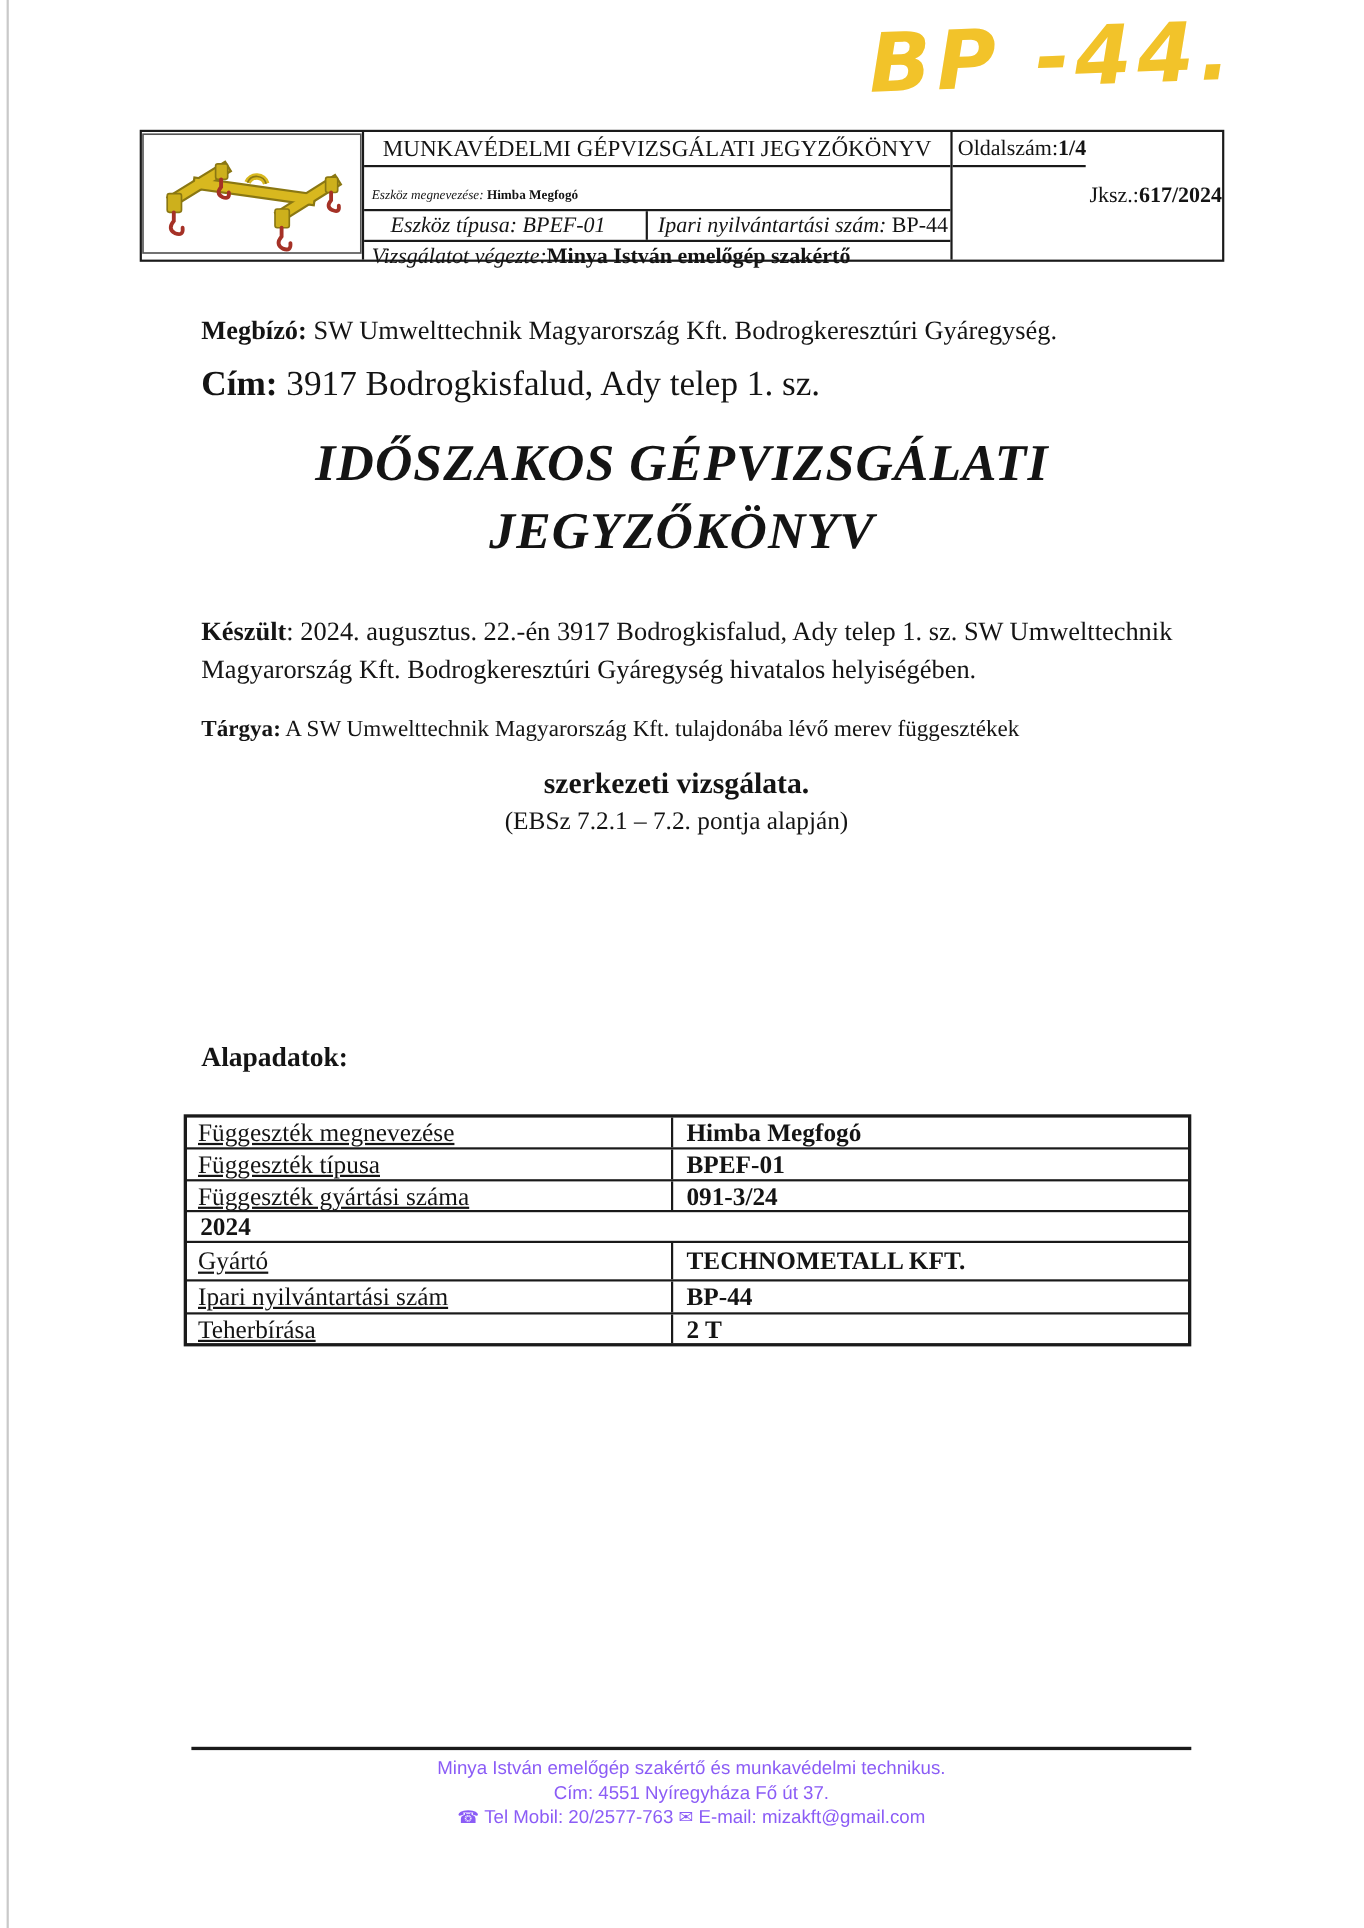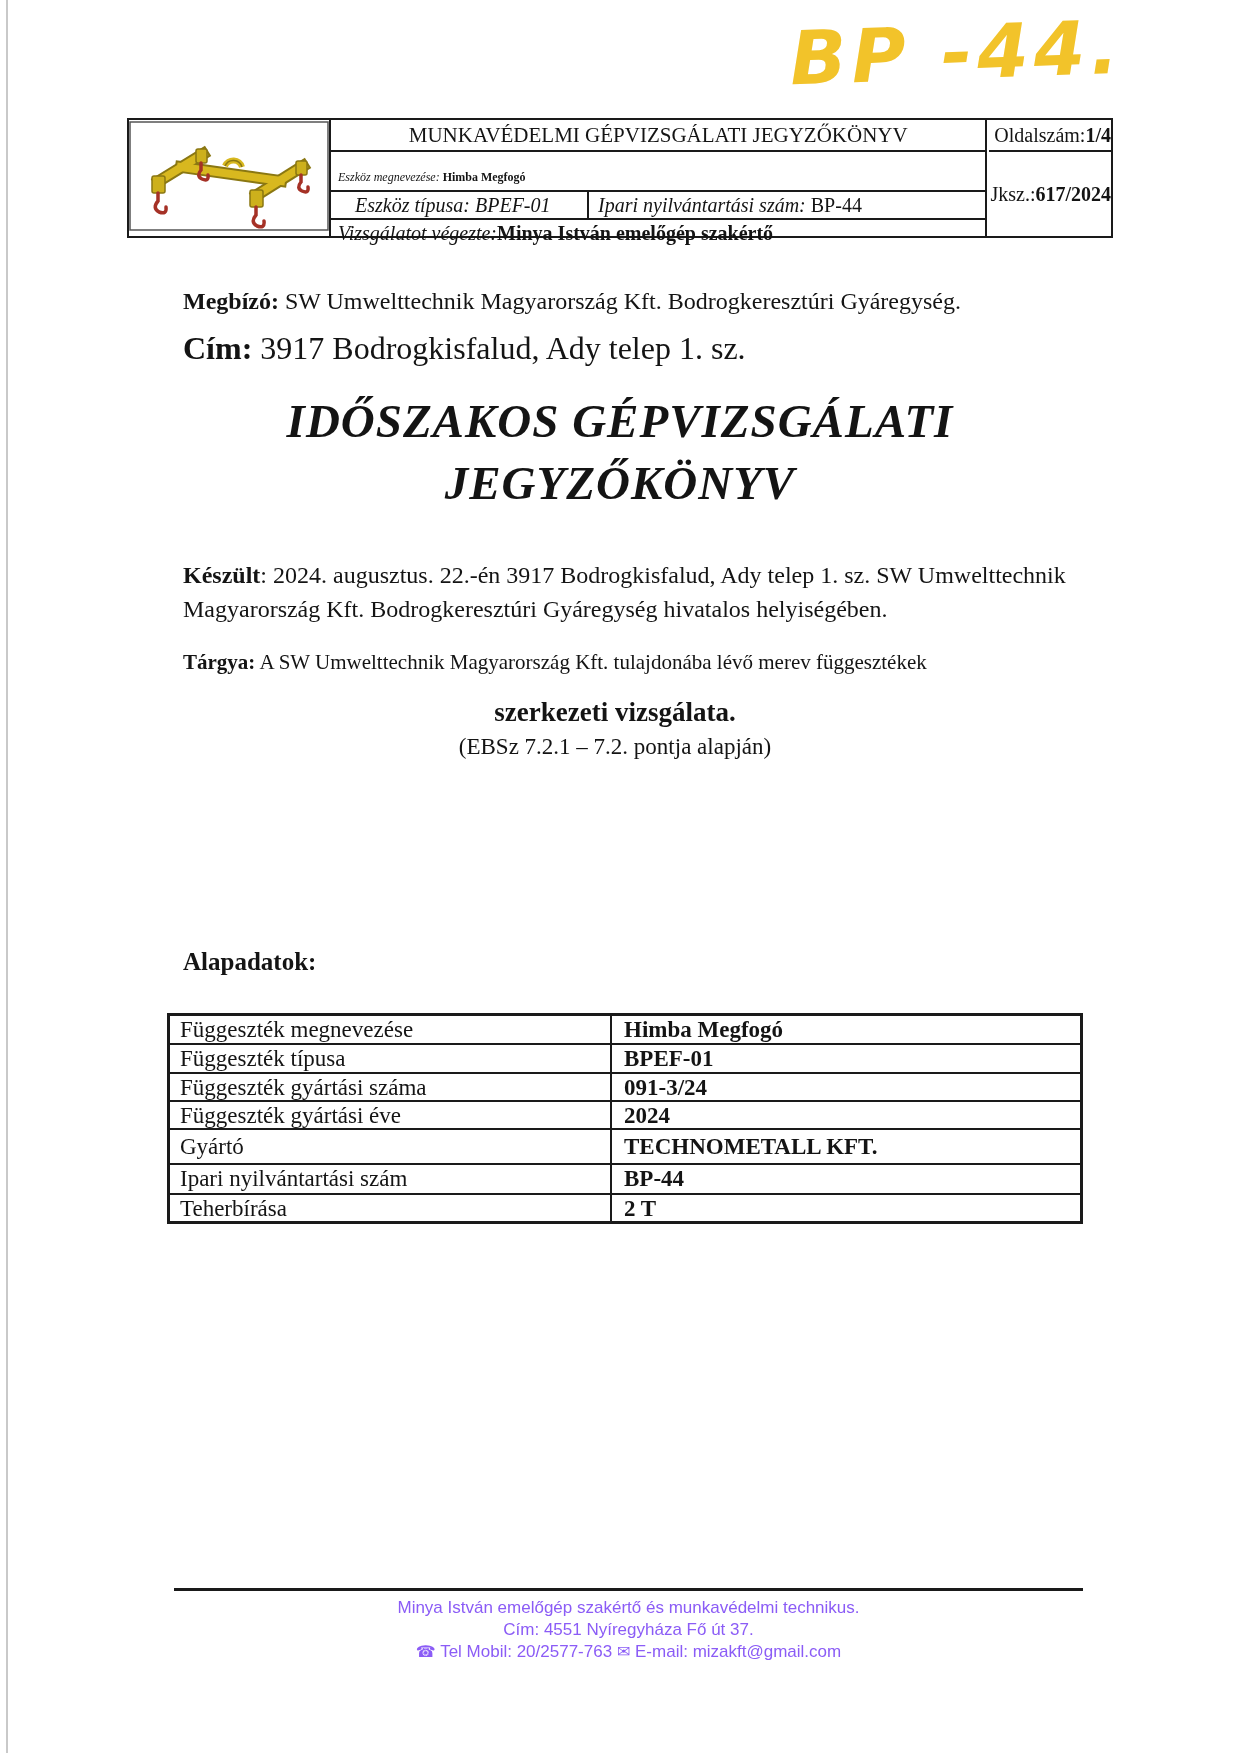--- a/index.html
+++ b/index.html
@@ -27,21 +27,21 @@
   .hdr-mid{width:696px;display:flex;flex-direction:column;border-right:2px solid #1a1a1a;box-sizing:border-box;}
   .hdr-row1{height:32px;border-bottom:2px solid #1a1a1a;box-sizing:border-box;
     text-align:center;font-size:21px;line-height:30px;}
   .hdr-row2{height:28px;border-bottom:2px solid #1a1a1a;box-sizing:border-box;
     font-size:12px;line-height:26px;padding-left:7px;margin-top:12px;}
   .hdr-row3{height:28px;border-bottom:2px solid #1a1a1a;box-sizing:border-box;display:flex;}
   .hdr-row3-left{width:258px;border-right:2px solid #1a1a1a;box-sizing:border-box;
     font-size:20px;line-height:26px;padding-left:24px;}
   .hdr-row3-right{flex:1;font-size:20px;line-height:26px;padding-left:9px;}
   .hdr-row4{flex:1;font-size:20px;line-height:27px;padding-left:7px;}
-  .hdr-right{flex:1;display:flex;flex-direction:column;align-items:flex-end;}
+  .hdr-right{flex:1;display:flex;flex-direction:row;}
   .hdr-right-top{height:32px;border-bottom:2px solid #1a1a1a;box-sizing:border-box;
     font-size:20px;line-height:30px;padding-left:5px;}
   .hdr-right-bottom{flex:1;display:flex;align-items:center;font-size:20px;padding-left:3px;}
   .it{font-style:italic;}
   .b{font-weight:bold;}
 
   
   .line-megbizo{position:absolute;left:183px;top:288px;font-size:24px;}
   .line-cim{position:absolute;left:183px;top:330px;font-size:32px;}
   .title-block{
@@ -62,21 +62,21 @@
   .t-row{display:flex;border-bottom:2px solid #1a1a1a;box-sizing:border-box;}
   .t-row:last-child{border-bottom:none;}
   .t-row:nth-child(1){height:29px;}
   .t-row:nth-child(2){height:29px;}
   .t-row:nth-child(3){height:28px;}
   .t-row:nth-child(4){height:28px;}
   .t-row:nth-child(5){height:35px;}
   .t-row:nth-child(6){height:30px;}
   .t-row:nth-child(7){height:26px;}
   .t-label{width:442px;border-right:2px solid #1a1a1a;box-sizing:border-box;
-    font-size:23px;line-height:27px;padding-left:10px;overflow:hidden;}
+    font-size:23px;line-height:27px;padding-left:10px;overflow:hidden;text-decoration:underline;}
   .t-value{flex:1;font-weight:bold;font-size:23px;line-height:27px;padding-left:12px;overflow:hidden;}
   .t-row:nth-child(5) .t-label,.t-row:nth-child(5) .t-value{line-height:33px;}
 
   
   .footer-rule{position:absolute;left:174px;top:1588px;width:909px;height:3px;background:#1a1a1a;}
   .footer-text{
     position:absolute;left:174px;top:1597px;width:909px;text-align:center;
     font-family:"Liberation Sans", sans-serif;font-size:17px;line-height:22px;color:#8b5cf6;
   }
   .footer-text .icon{font-size:16px;}
@@ -186,21 +186,20 @@
   </div>
   <div class="t-row">
     <div class="t-label">Függeszték típusa</div>
     <div class="t-value">BPEF-01</div>
   </div>
   <div class="t-row">
     <div class="t-label">Függeszték gyártási száma</div>
     <div class="t-value">091-3/24</div>
   </div>
   <div class="t-row">
-    <div class="t-label">Függeszték gyártási éve</div>
     <div class="t-value">2024</div>
   </div>
   <div class="t-row">
     <div class="t-label">Gyártó</div>
     <div class="t-value">TECHNOMETALL KFT.</div>
   </div>
   <div class="t-row">
     <div class="t-label">Ipari nyilvántartási szám</div>
     <div class="t-value">BP-44</div>
   </div>

